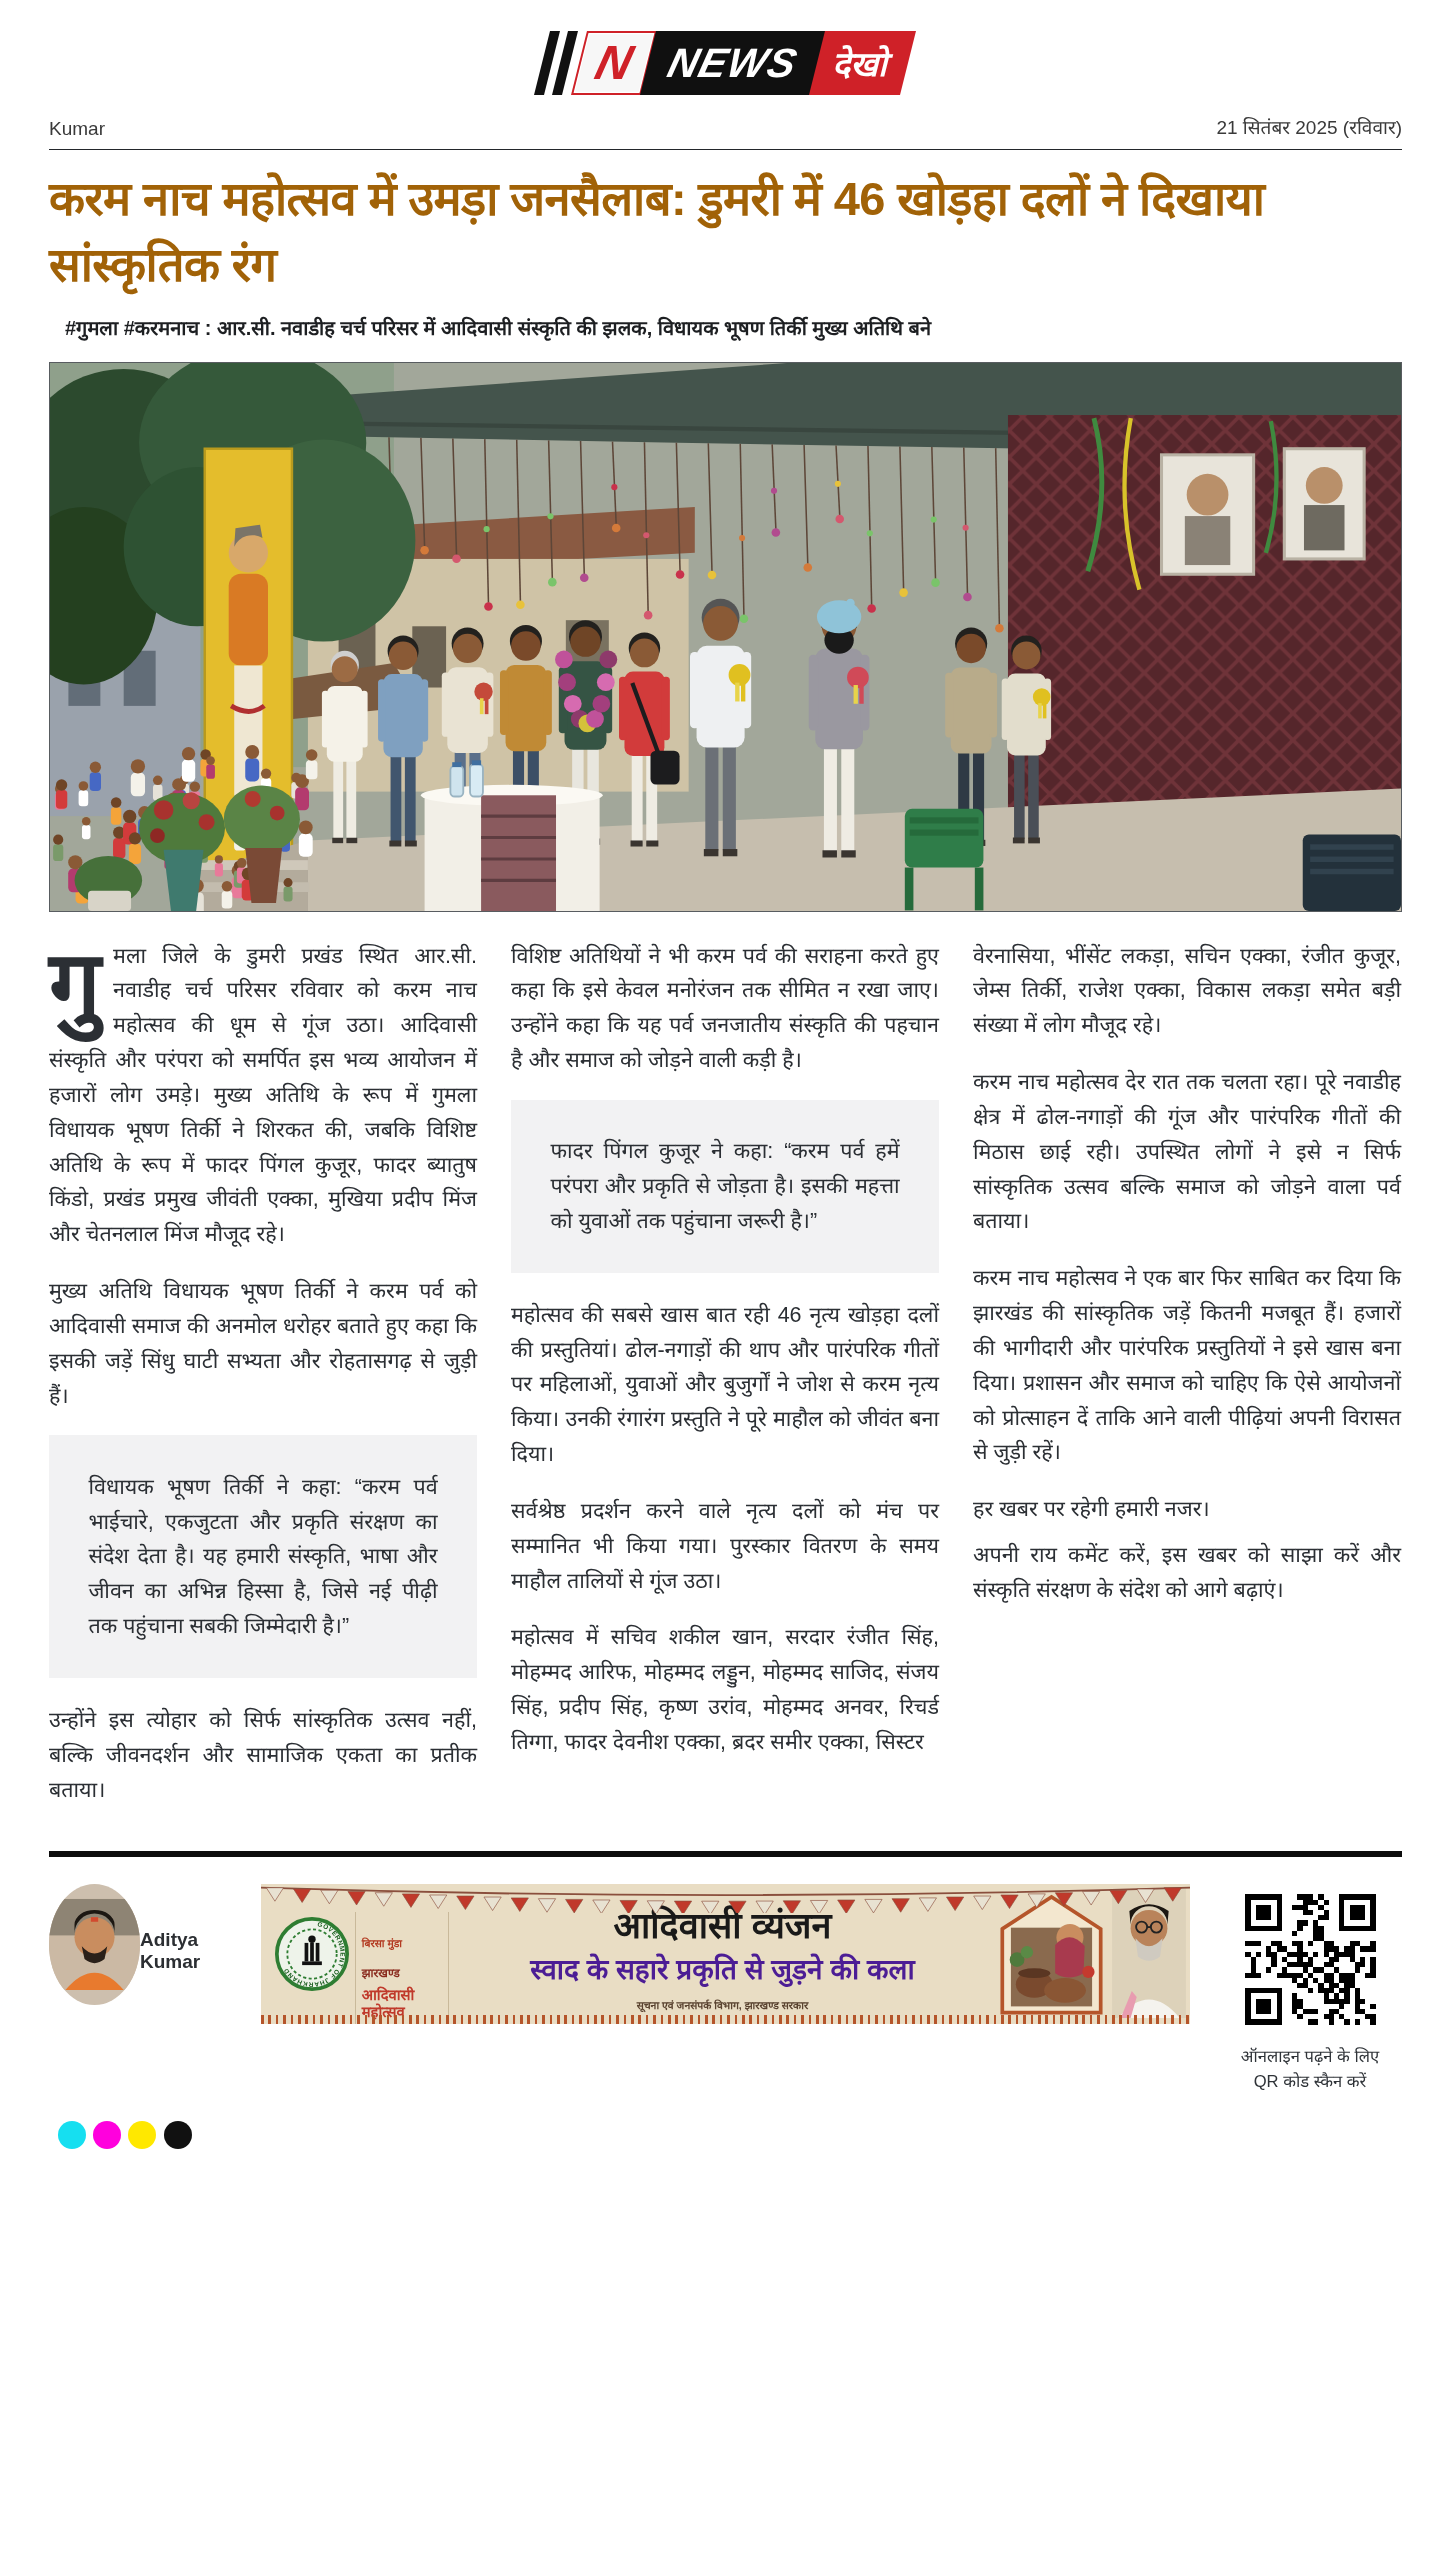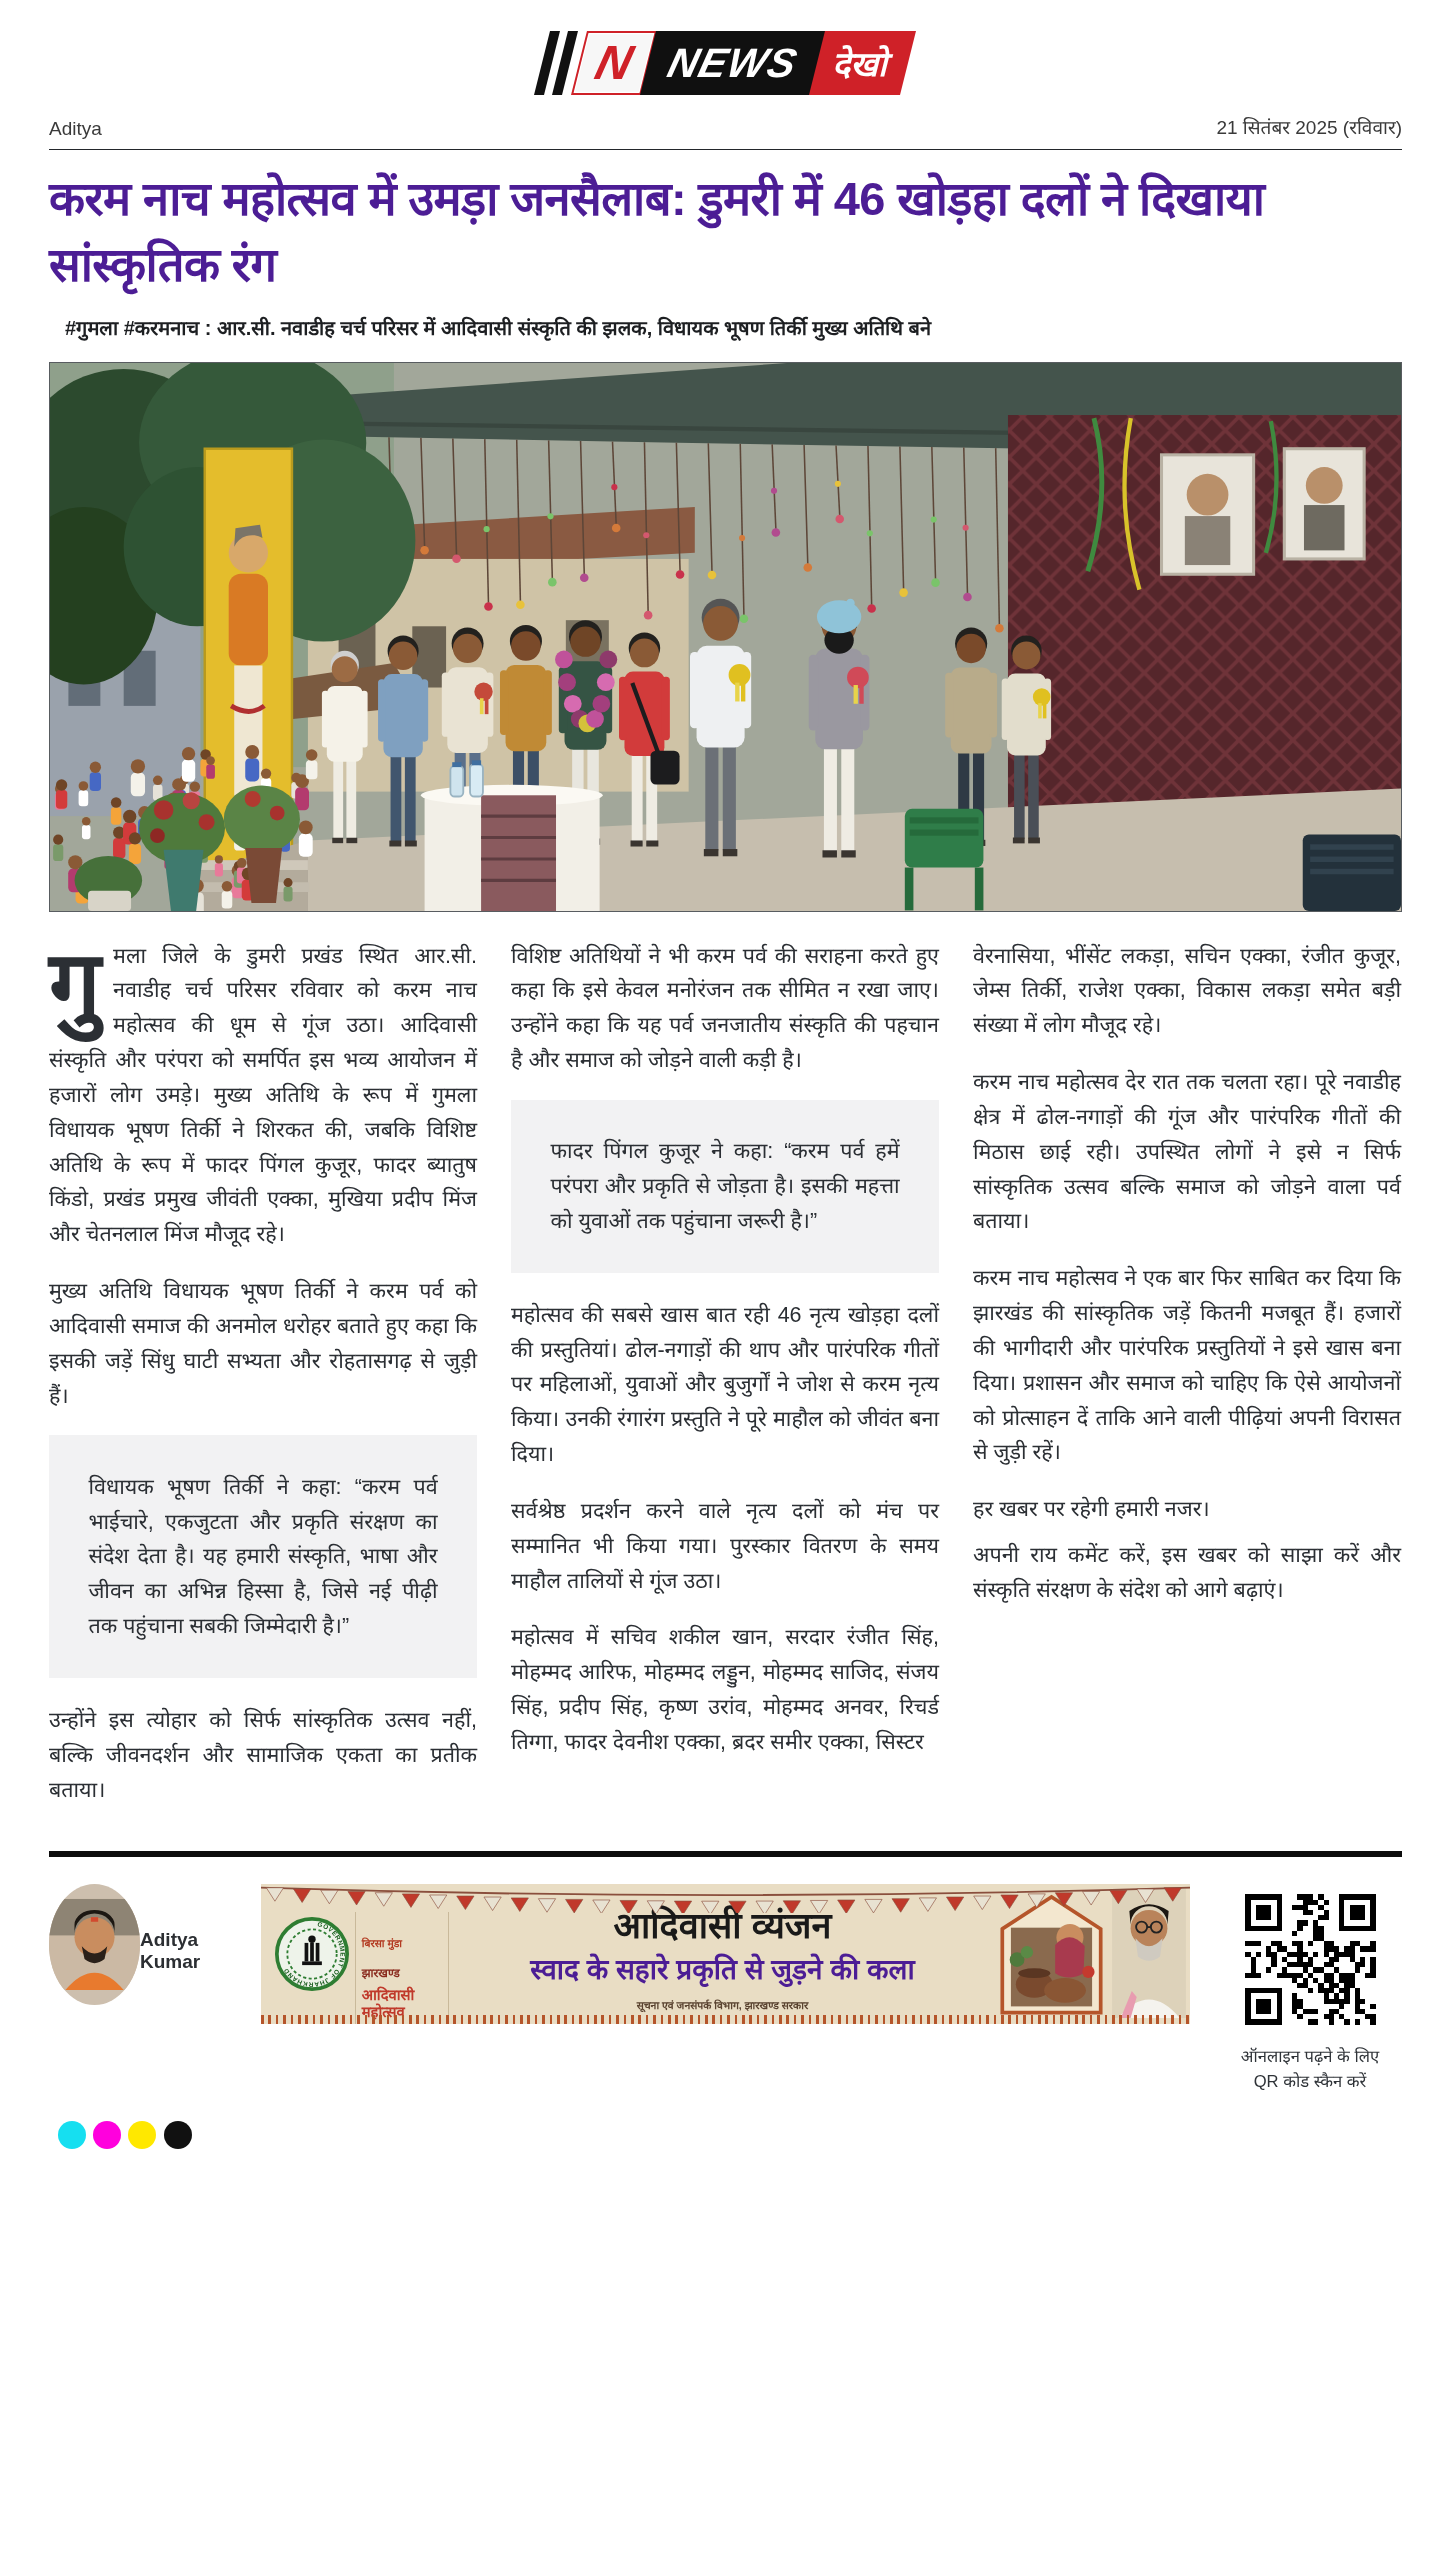--- a/index.html
+++ b/index.html
@@ -13,21 +13,21 @@
   .n-box{background:#f7f7f7;border:2.5px solid #cf2128;transform:skewX(-14deg);display:flex;align-items:center;justify-content:center;width:66px;margin-right:-1.2px;box-shadow:0 0 0 1.2px #fff inset;}
   .n-box .n{transform:skewX(0deg);color:#cf2128;font-weight:800;font-style:italic;font-size:48px;line-height:1;}
   .news-box{background:#101010;color:#fff;transform:skewX(-14deg);display:flex;align-items:center;padding:0 21px;font-size:41px;font-weight:800;font-style:italic;letter-spacing:1.2px;}
   .dekho-box{background:#cf2128;color:#fff;transform:skewX(-14deg);display:flex;align-items:center;padding:0 18.4px;font-size:34px;font-weight:800;}
 
   
   .meta-row{display:flex;justify-content:space-between;align-items:flex-end;font-size:19px;color:#3a3a3a;margin-top:11px;padding-bottom:8.6px;}
   .rule{border:none;border-top:1.8px solid #23272b;margin:0 0 3.7px 0;}
 
   
-  .headline{font-size:47px;line-height:1.4;font-weight:800;color:#4c1d95;margin:16px 0 6.1px 0;letter-spacing:-0.6px;}
+  .headline{font-size:47px;line-height:1.4;font-weight:800;color:#a16207;margin:16px 0 6.1px 0;letter-spacing:-0.6px;}
   .subhead{font-size:20px;font-weight:700;color:#1d1f22;margin:16px 0 21px 16px;}
 
   
   .photo{width:1353px;height:550px;border:1.2px solid #585c60;box-sizing:border-box;overflow:hidden;background:#a9aca0;}
   .photo svg{display:block;width:100%;height:100%;}
 
   
   .columns{display:flex;gap:34px;margin-top:27px;}
   .col{width:428px;font-size:21.5px;line-height:1.62;text-align:justify;color:#2b2f34;}
   .col p{margin:0 0 22px 0;}
@@ -80,21 +80,21 @@
       <span class="slash"></span>
       <span class="n-box">
           <span class="n">N</span>
         </span>
       <span class="news-box">NEWS</span>
       <span class="dekho-box">देखो</span>
     </div>
   </header>
 
   <div class="meta-row">
-    <span>Aditya</span>
+    <span>Kumar</span>
     <span>21 सितंबर 2025 (रविवार)</span>
   </div>
   <hr class="rule">
 
   <h1 class="headline">करम नाच महोत्सव में उमड़ा जनसैलाब: डुमरी में 46 खोड़हा दलों ने दिखाया सांस्कृतिक रंग</h1>
   <p class="subhead">#गुमला #करमनाच : आर.सी. नवाडीह चर्च परिसर में आदिवासी संस्कृति की झलक, विधायक भूषण तिर्की मुख्य अतिथि बने</p>
 
   <figure class="photo" style="margin:0">
     <svg id="photo-svg" viewBox="0 0 2200 895" preserveAspectRatio="none">
       <defs>

